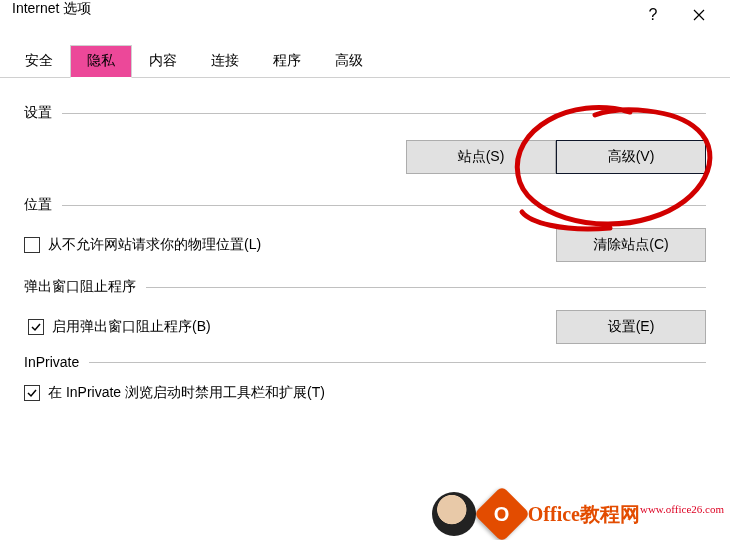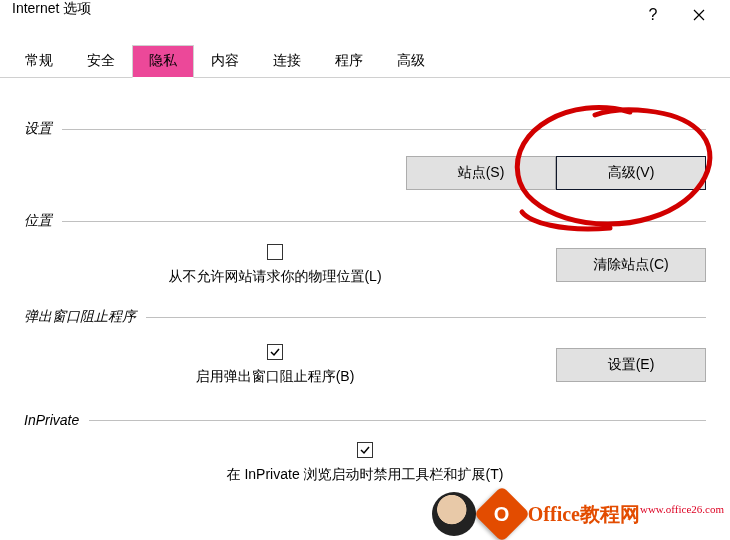--- a/index.html
+++ b/index.html
@@ -40,21 +40,21 @@
       position: relative;
       top: 1px;
       cursor: pointer;
     }
     .tab.active {
       border: 1px solid #d0d0d0;
       border-bottom: 1px solid #fff;
       background: #ec4899;
     }
     .content { padding: 20px 24px 0 24px; background: #fff; }
-    .section-row { display: flex; align-items: center; margin-top: 22px; font-style: italic; }
+    .section-row { display: flex; align-items: center; margin-top: 6px; }
     .section-label { white-space: nowrap; padding-right: 10px; }
     .section-rule {
       flex: 1; height: 1px; background: #c0c0c0;
     }
     .btnrow {
       display: flex; justify-content: flex-end; 
       margin: 18px 0 22px 0;
     }
     .btn {
       min-width: 150px; height: 34px;
@@ -65,21 +65,20 @@
       font-family: inherit;
       font-size: 14px;
     }
     .btn.focus {
       border: 1px solid #0f172a;
       background: #e1e1e1;
     }
     .checkrow {
       display: flex; align-items: center; gap: 8px;
       margin: 14px 0 14px 0;
-      flex-direction: column;
     }
     .cb {
       width: 16px; height: 16px; border: 1px solid #333;
       display: flex; align-items: center; justify-content: center;
       flex-shrink: 0;
       background: #fff;
     }
     .cb.checked svg { width: 12px; height: 12px; display: block; }
     .cb:not(.checked) svg { display: none; }
     .two-col {
@@ -120,21 +119,20 @@
   <div class="title">Internet 选项</div>
   <div class="help">?</div>
   <div class="close">
     <svg viewBox="0 0 12 12">
         <path d="M1 1 L11 11 M11 1 L1 11" stroke="#000" stroke-width="1.2" fill="none"></path>
       </svg>
   </div>
 </div>
 
 <div class="tabs">
-  <div class="tab">常规</div>
   <div class="tab">安全</div>
   <div class="tab active">隐私</div>
   <div class="tab">内容</div>
   <div class="tab">连接</div>
   <div class="tab">程序</div>
   <div class="tab">高级</div>
 </div>
 
 <div class="content">
 

